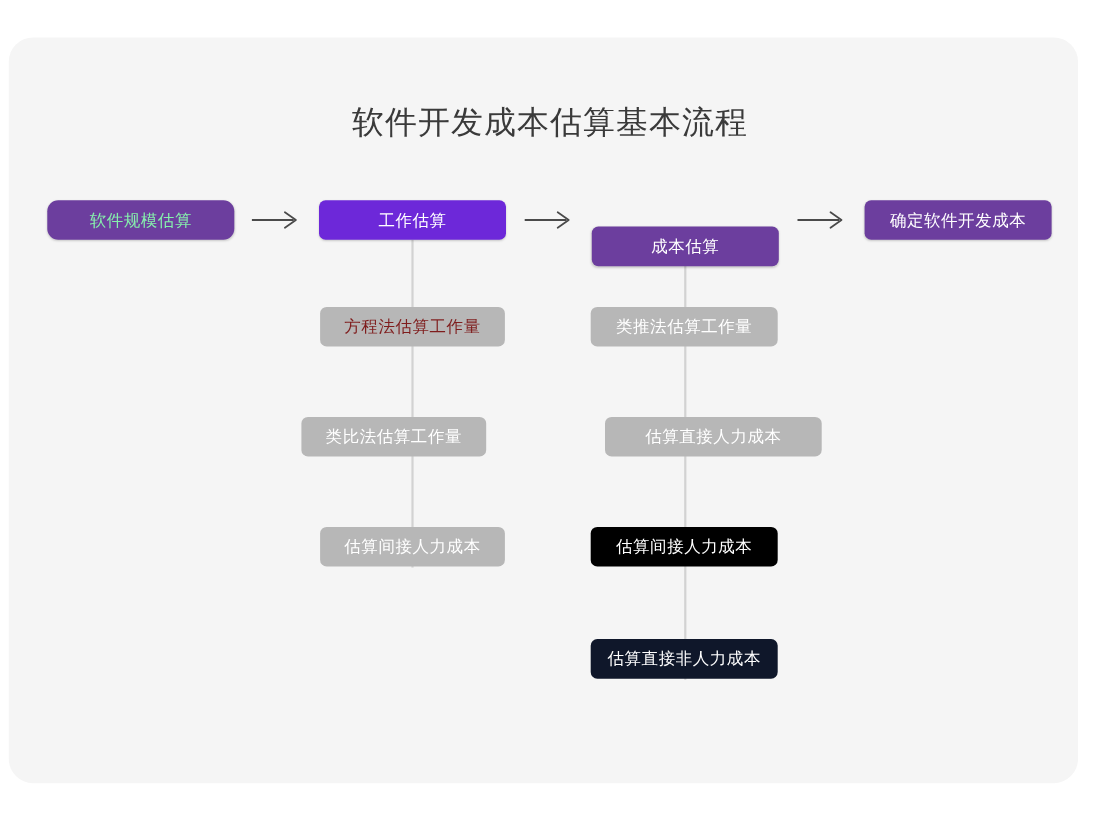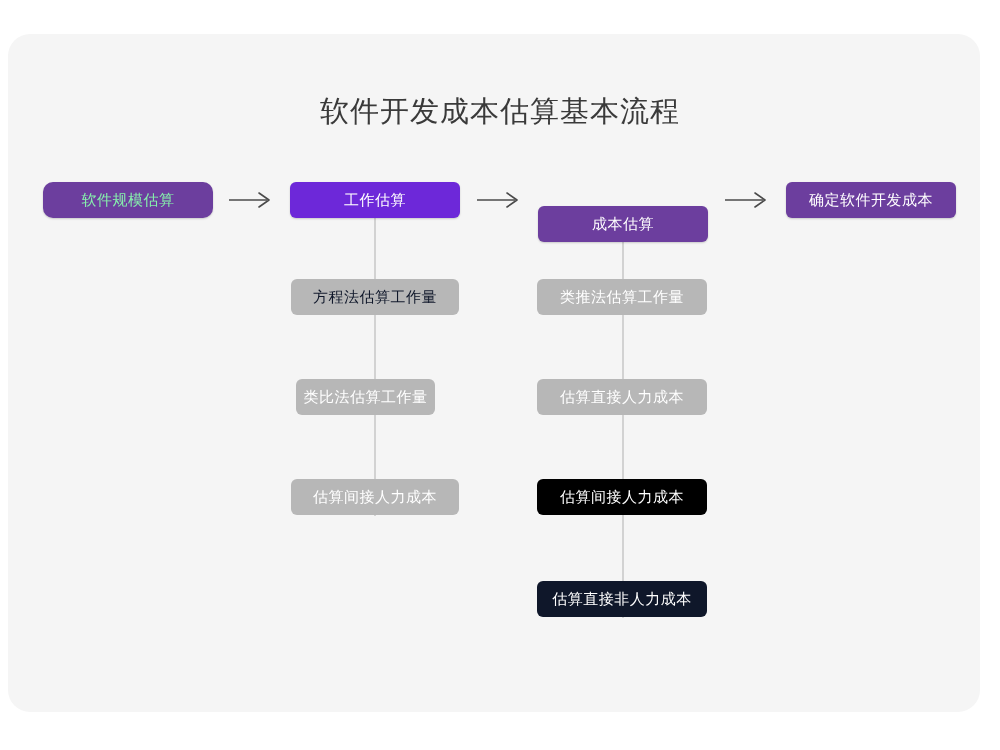--- a/index.html
+++ b/index.html
@@ -131,22 +131,22 @@
       </div>
       <div class="arrow" style="left: 721px; top: 185px;">
         <svg width="48" height="20" viewBox="0 0 48 20" aria-hidden="true">
           <line x1="2" y1="10" x2="40" y2="10" stroke="#4a4a4a" stroke-width="1.6"></line>
           <polyline points="32,3 42,10 32,17" fill="none" stroke="#4a4a4a" stroke-width="1.6" stroke-linecap="round" stroke-linejoin="round"></polyline>
         </svg>
       </div>
     </div>
 
   <div id="subs">
-      <div class="sub-box" style="left: 291px; top: 279px; width: 168px; background: rgb(183, 183, 183); color: #0f172a;">方程法估算工作量</div>
-      <div class="sub-box" style="left: 296px; top: 379px; width: 139px; background: rgb(183, 183, 183); color: rgb(255, 255, 255);">类比法估算工作量</div>
+      <div class="sub-box" style="left: 291px; top: 279px; width: 168px; background: rgb(183, 183, 183); color: #7f1d1d;">方程法估算工作量</div>
+      <div class="sub-box" style="left: 274px; top: 379px; width: 168px; background: rgb(183, 183, 183); color: rgb(255, 255, 255);">类比法估算工作量</div>
       <div class="sub-box" style="left: 291px; top: 479px; width: 168px; background: rgb(183, 183, 183); color: rgb(255, 255, 255);">估算间接人力成本</div>
       <div class="sub-box" style="left: 537px; top: 279px; width: 170px; background: rgb(183, 183, 183); color: rgb(255, 255, 255);">类推法估算工作量</div>
-      <div class="sub-box" style="left: 537px; top: 379px; width: 170px; background: rgb(183, 183, 183); color: rgb(255, 255, 255);">估算直接人力成本</div>
+      <div class="sub-box" style="left: 550px; top: 379px; width: 197px; background: rgb(183, 183, 183); color: rgb(255, 255, 255);">估算直接人力成本</div>
       <div class="sub-box" style="left: 537px; top: 479px; width: 170px; background: #000000; color: rgb(255, 255, 255);">估算间接人力成本</div>
       <div class="sub-box" style="left: 537px; top: 581px; width: 170px; background: #0f172a; color: rgb(255, 255, 255);">估算直接非人力成本</div>
     </div>
 
 </div>
 
 </body></html>

